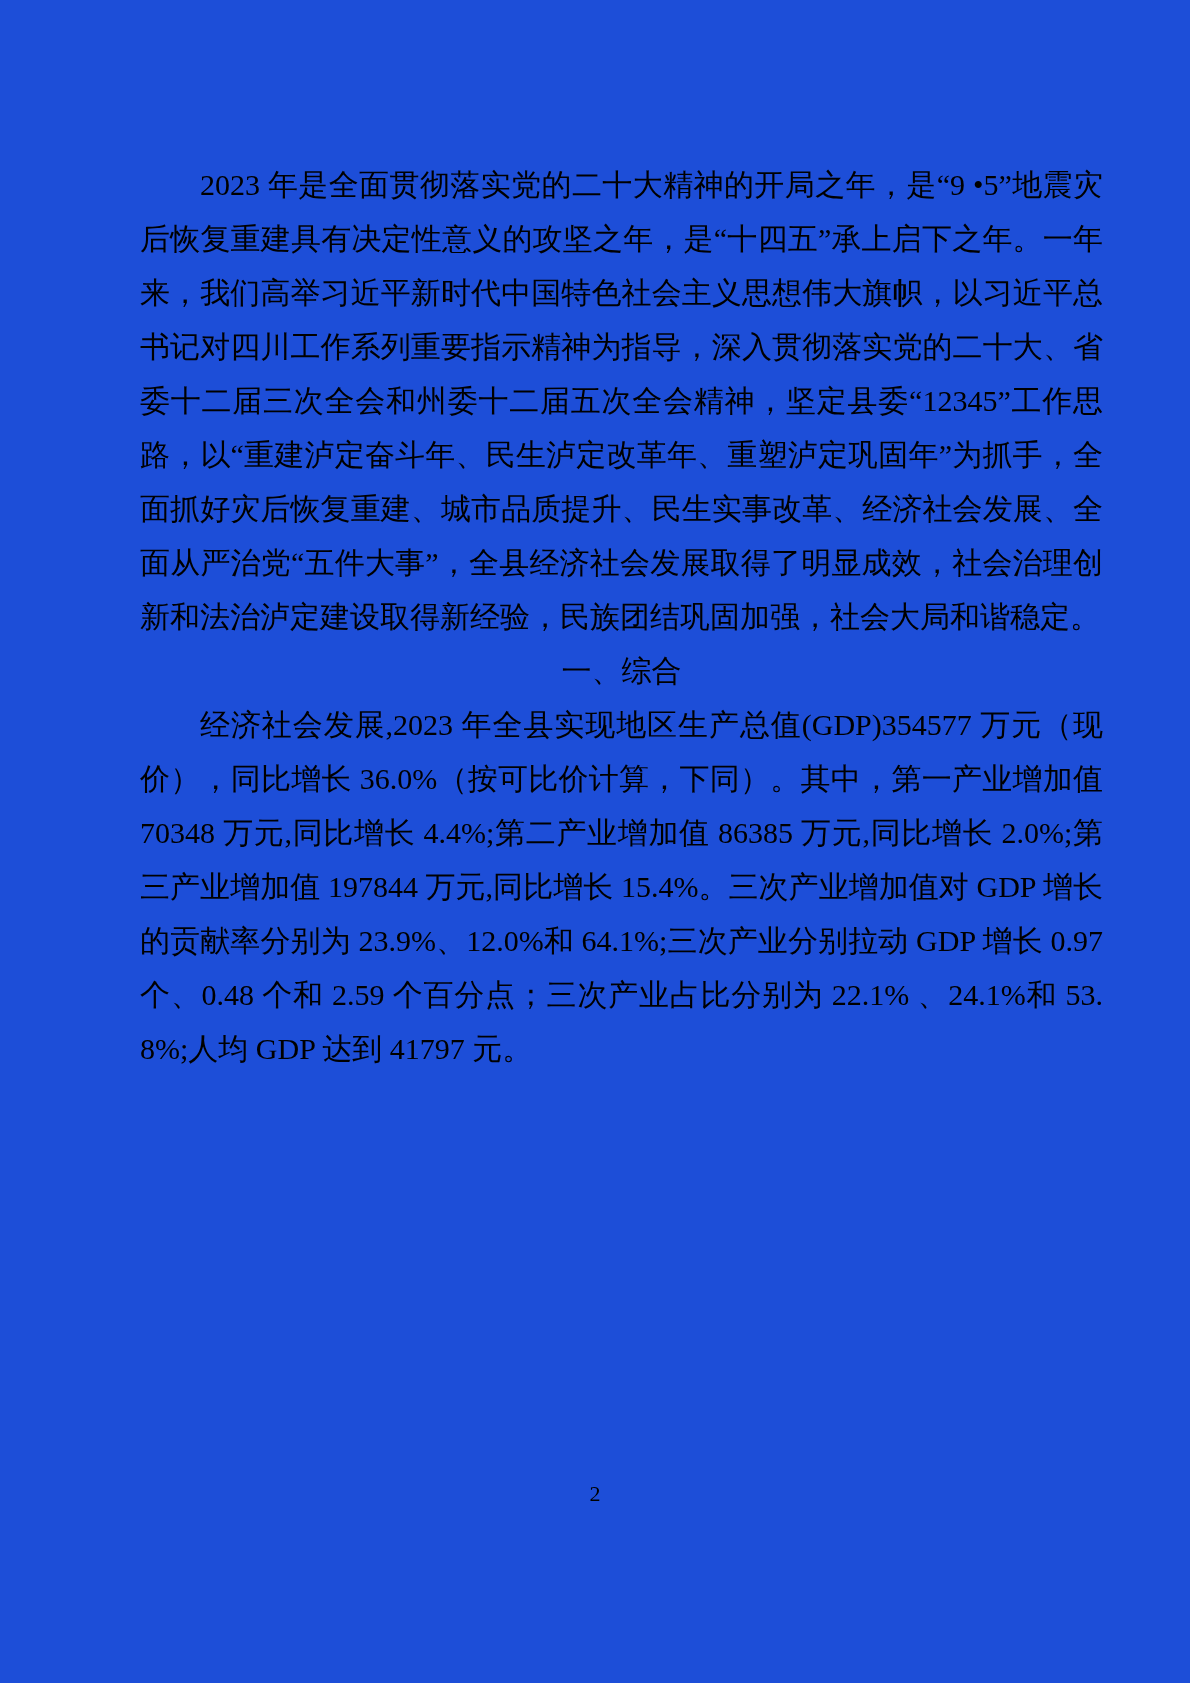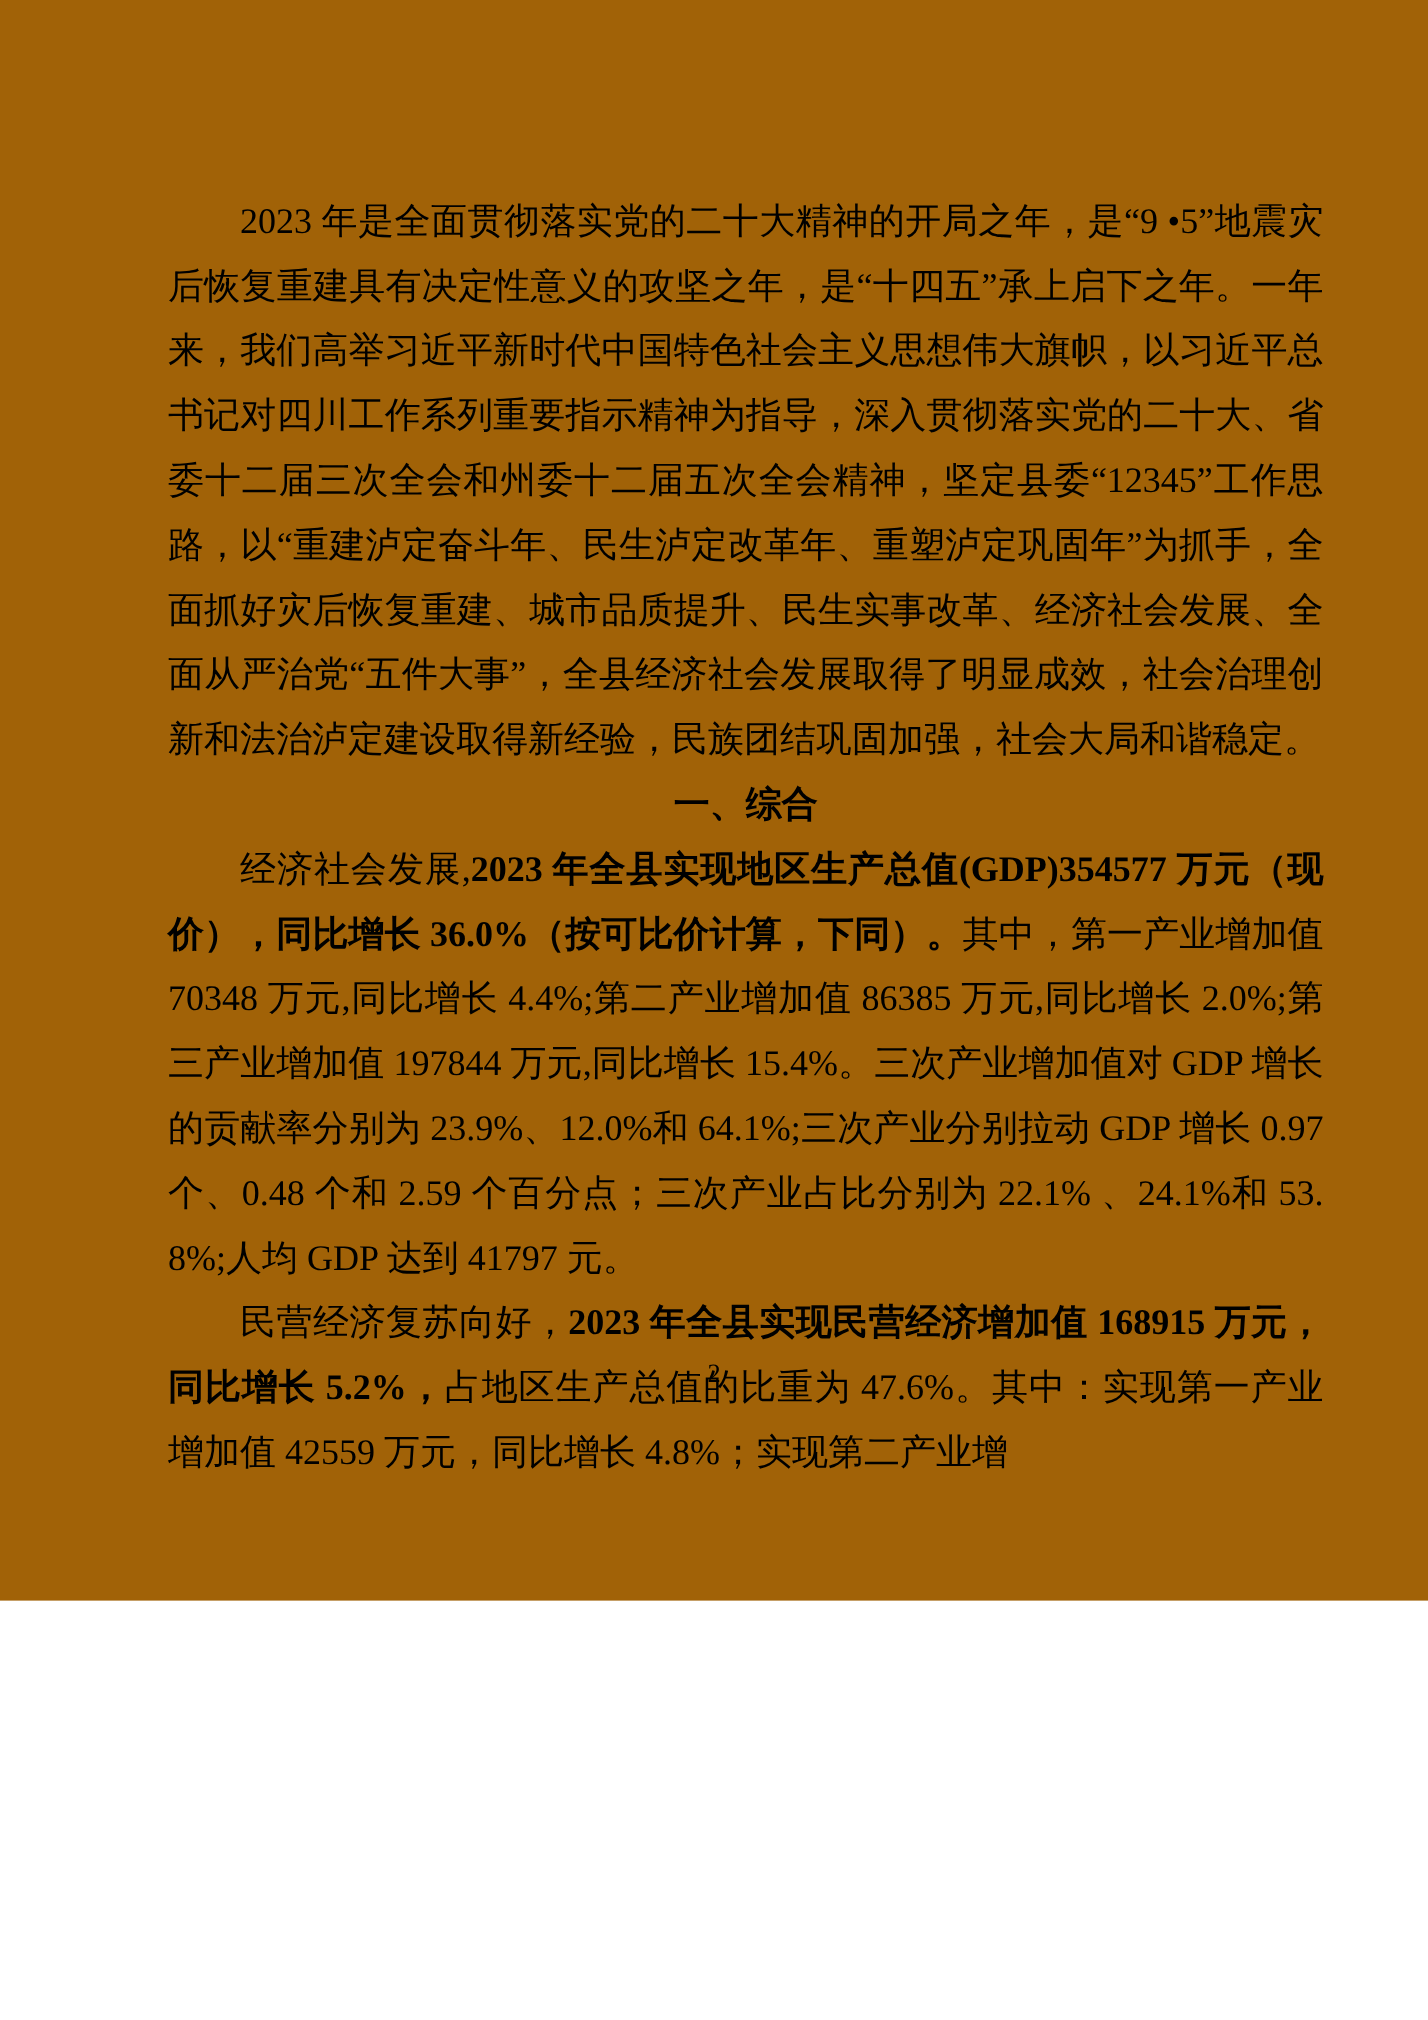--- a/index.html
+++ b/index.html
@@ -3,23 +3,23 @@
 <meta charset="utf-8">
 <style>
   html, body {
     margin: 0;
     padding: 0;
     background: #ffffff;
   }
   .page {
     position: relative;
     width: 1190px;
-    height: 1334px;
+    height: 1683px;
     margin: 0 auto;
-    background: #a16207;
+    background: #1d4ed8;
     box-sizing: border-box;
     padding: 158px 87px 0 140px;
     font-family: "Liberation Serif", "DejaVu Serif", serif;
     font-size: 30px;
     line-height: 54px;
     color: #000000;
     overflow: hidden;
   }
   .content p.paragraph {
     margin: 0;
@@ -27,37 +27,36 @@
     text-align: justify;
     text-justify: inter-ideograph;
     word-break: break-all;
   }
   .content .heading {
     margin: 0;
     text-align: center;
     font-weight: bold;
   }
   .bold {
-    font-weight: bold;
+    font-weight: normal;
   }
   .footer {
     position: absolute;
     left: 0;
     right: 0;
     bottom: 178px;
     text-align: center;
     font-size: 22px;
     line-height: 22px;
     color: #000000;
   }
 </style>
 </head>
 <body>
 
 <div class="page">
   <div class="content" id="doc-body">
       <p class="paragraph"><span>2023 年是全面贯彻落实党的二十大精神的开局之年，是“9 •5”地震灾后恢复重建具有决定性意义的攻坚之年，是“十四五”承上启下之年。一年来，我们高举习近平新时代中国特色社会主义思想伟大旗帜，以习近平总书记对四川工作系列重要指示精神为指导，深入贯彻落实党的二十大、省委十二届三次全会和州委十二届五次全会精神，坚定县委“12345”工作思路，以“重建泸定奋斗年、民生泸定改革年、重塑泸定巩固年”为抓手，全面抓好灾后恢复重建、城市品质提升、民生实事改革、经济社会发展、全面从严治党“五件大事”，全县经济社会发展取得了明显成效，社会治理创新和法治泸定建设取得新经验，民族团结巩固加强，社会大局和谐稳定。</span></p>
       <div class="heading"><span class="bold">一、综合</span></div>
       <p class="paragraph"><span>经济社会发展,</span><span class="bold">2023 年全县实现地区生产总值(GDP)354577 万元（现价），同比增长 36.0%（按可比价计算，下同）。</span><span>其中，第一产业增加值 70348 万元,同比增长 4.4%;第二产业增加值 86385 万元,同比增长 2.0%;第三产业增加值 197844 万元,同比增长 15.4%。三次产业增加值对 GDP 增长的贡献率分别为 23.9%、12.0%和 64.1%;三次产业分别拉动 GDP 增长 0.97 个、0.48 个和 2.59 个百分点；三次产业占比分别为 22.1% 、24.1%和 53.8%;人均 GDP 达到 41797 元。</span></p>
-      <p class="paragraph"><span>民营经济复苏向好，</span><span class="bold">2023 年全县实现民营经济增加值 168915 万元，同比增长 5.2%，</span><span>占地区生产总值的比重为 47.6%。其中：实现第一产业增加值 42559 万元，同比增长 4.8%；实现第二产业增</span></p>
     </div>
   <div class="footer">2</div>
 </div>
 
 </body></html>

